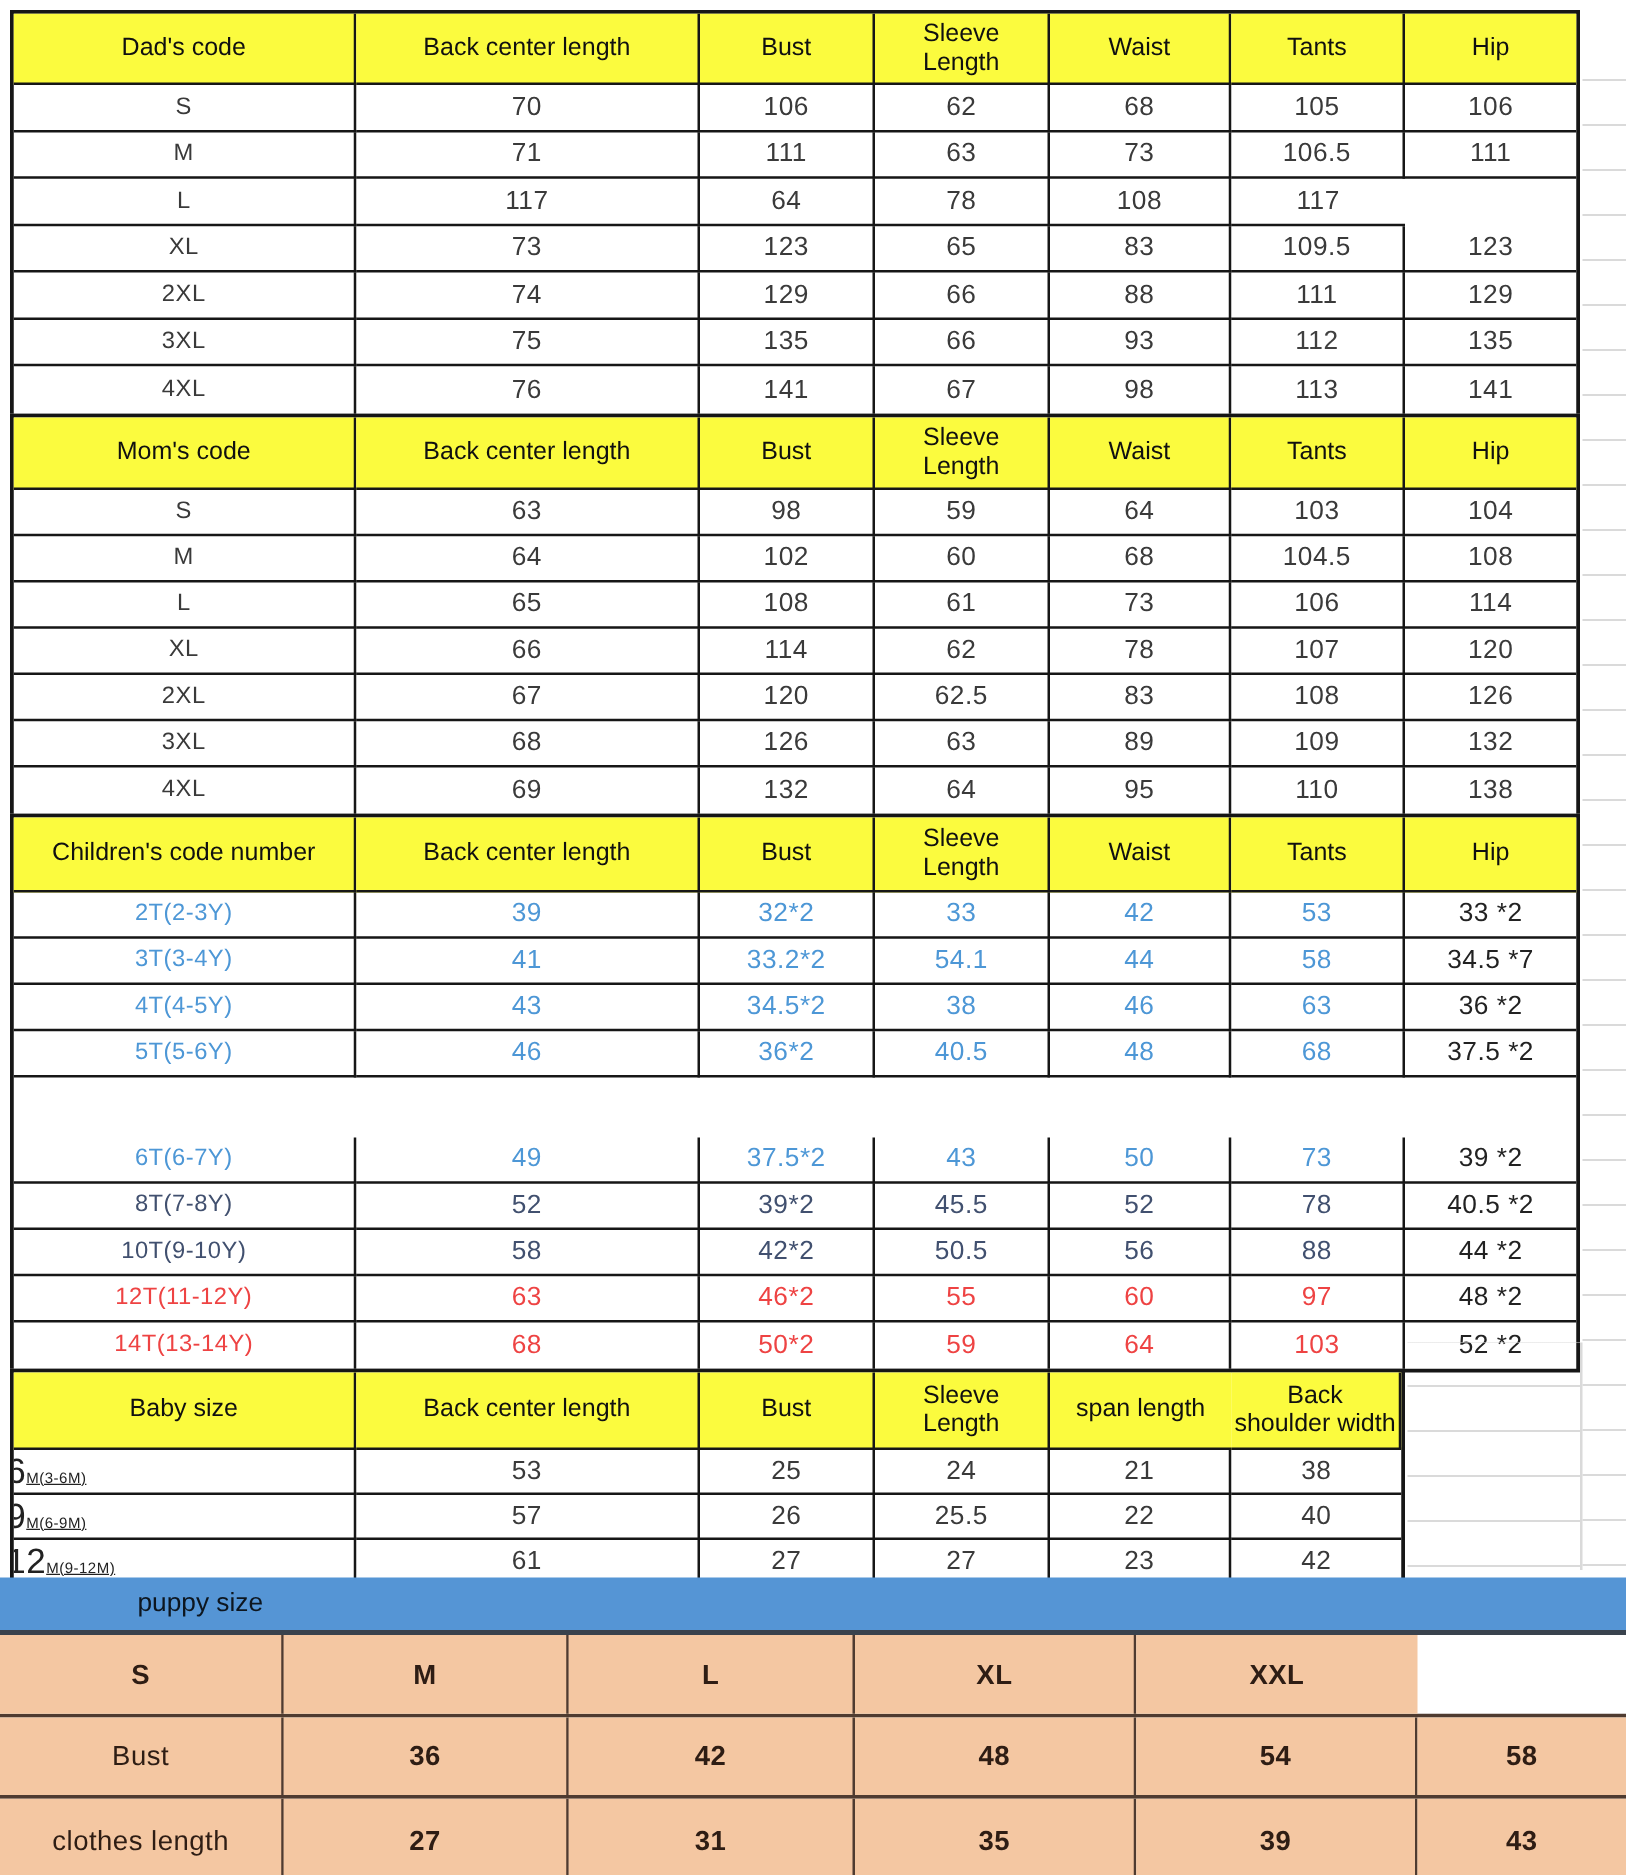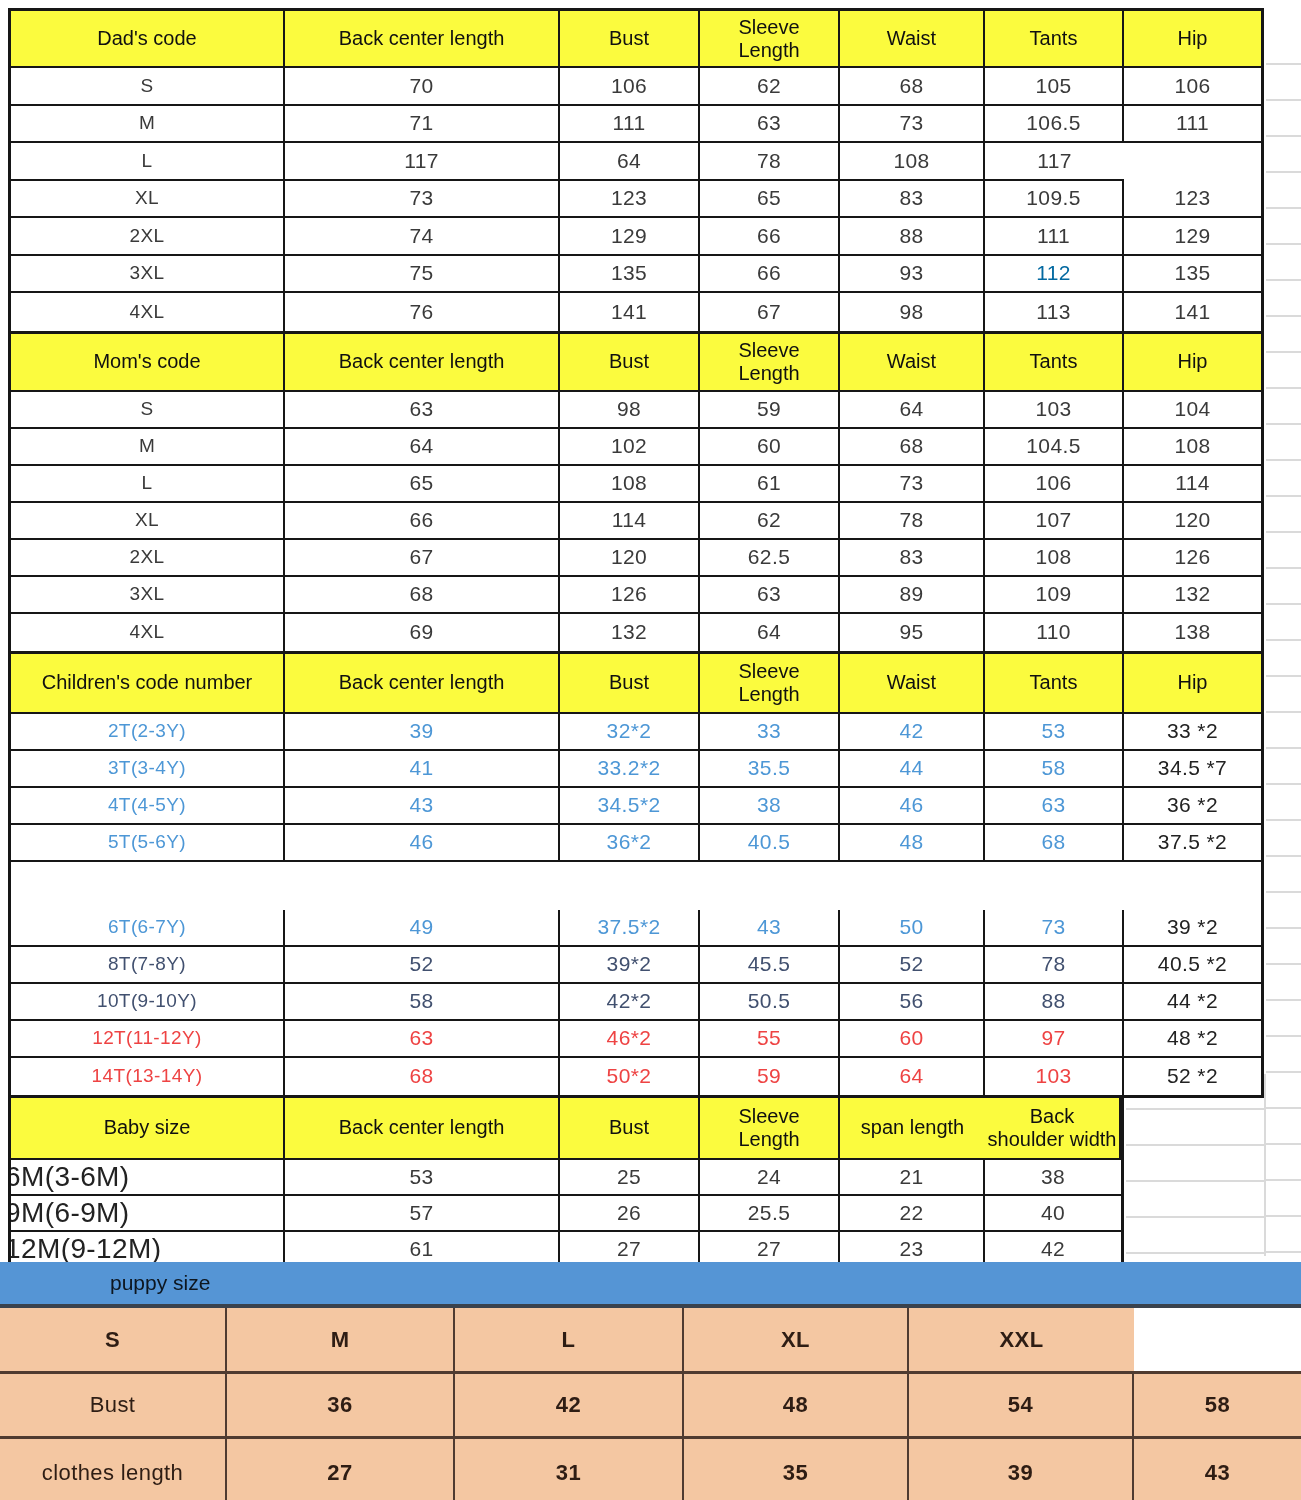--- a/index.html
+++ b/index.html
@@ -24,21 +24,21 @@
   .last-row .cell{border-bottom:none;}
   .hcell{
     background:var(--header_bg);color:#101010;font-size:20px;
     text-align:center;white-space:pre-line;line-height:1.12;
   }
   .dcell{font-size:21px;color:var(--row_text);letter-spacing:0.4px;}
   .label-cell{font-size:19px;}
   .baby-label{justify-content:flex-start;}
   .baby-label .inner{margin-left:-6px;display:flex;align-items:baseline;color:#222;}
   .baby-big{font-size:28px;line-height:1;}
-  .baby-rest{font-size:28px;}
+  .baby-rest{font-size:12px;text-decoration:underline;}
   
   .gutter-a{
     position:absolute;left:1266px;top:29px;width:35px;height:1226px;
     background-image:repeating-linear-gradient(to bottom, transparent 0 34px, var(--grid_faint) 34px 36px);
   }
   .gutter-b{
     position:absolute;left:1126px;top:1074px;width:138px;height:182px;
     background-image:repeating-linear-gradient(to bottom, transparent 0 34px, var(--grid_faint) 34px 36px);
     border-right:2px solid var(--grid_faint);
   }
@@ -121,21 +121,21 @@
         <div class="cell dcell" style="color: rgb(58, 58, 58);">88</div>
         <div class="cell dcell" style="color: rgb(58, 58, 58);">111</div>
         <div class="cell dcell last-col" style="color: rgb(58, 58, 58);">129</div>
       </div>
       <div class="row drow" style="height: 37.5px;">
         <div class="cell dcell label-cell" style="color: rgb(58, 58, 58);">3XL</div>
         <div class="cell dcell" style="color: rgb(58, 58, 58);">75</div>
         <div class="cell dcell" style="color: rgb(58, 58, 58);">135</div>
         <div class="cell dcell" style="color: rgb(58, 58, 58);">66</div>
         <div class="cell dcell" style="color: rgb(58, 58, 58);">93</div>
-        <div class="cell dcell" style="color: #0369a1;">112</div>
+        <div class="cell dcell" style="color: #404040;">112</div>
         <div class="cell dcell last-col" style="color: rgb(58, 58, 58);">135</div>
       </div>
       <div class="row drow last-row" style="height: 37.5px;">
         <div class="cell dcell label-cell" style="color: rgb(58, 58, 58);">4XL</div>
         <div class="cell dcell" style="color: rgb(58, 58, 58);">76</div>
         <div class="cell dcell" style="color: rgb(58, 58, 58);">141</div>
         <div class="cell dcell" style="color: rgb(58, 58, 58);">67</div>
         <div class="cell dcell" style="color: rgb(58, 58, 58);">98</div>
         <div class="cell dcell" style="color: rgb(58, 58, 58);">113</div>
         <div class="cell dcell last-col" style="color: rgb(58, 58, 58);">141</div>
@@ -233,21 +233,21 @@
         <div class="cell dcell" style="color: rgb(77, 151, 214);">32*2</div>
         <div class="cell dcell" style="color: rgb(77, 151, 214);">33</div>
         <div class="cell dcell" style="color: rgb(77, 151, 214);">42</div>
         <div class="cell dcell" style="color: rgb(77, 151, 214);">53</div>
         <div class="cell dcell last-col" style="color: rgb(34, 34, 34);">33 *2</div>
       </div>
       <div class="row drow" style="height: 37px;">
         <div class="cell dcell label-cell" style="color: rgb(77, 151, 214);">3T(3-4Y)</div>
         <div class="cell dcell" style="color: rgb(77, 151, 214);">41</div>
         <div class="cell dcell" style="color: rgb(77, 151, 214);">33.2*2</div>
-        <div class="cell dcell" style="color: rgb(77, 151, 214);">35.5</div>
+        <div class="cell dcell" style="color: rgb(77, 151, 214);">54.1</div>
         <div class="cell dcell" style="color: rgb(77, 151, 214);">44</div>
         <div class="cell dcell" style="color: rgb(77, 151, 214);">58</div>
         <div class="cell dcell last-col" style="color: rgb(34, 34, 34);">34.5 *7</div>
       </div>
       <div class="row drow" style="height: 37px;">
         <div class="cell dcell label-cell" style="color: rgb(77, 151, 214);">4T(4-5Y)</div>
         <div class="cell dcell" style="color: rgb(77, 151, 214);">43</div>
         <div class="cell dcell" style="color: rgb(77, 151, 214);">34.5*2</div>
         <div class="cell dcell" style="color: rgb(77, 151, 214);">38</div>
         <div class="cell dcell" style="color: rgb(77, 151, 214);">46</div>

